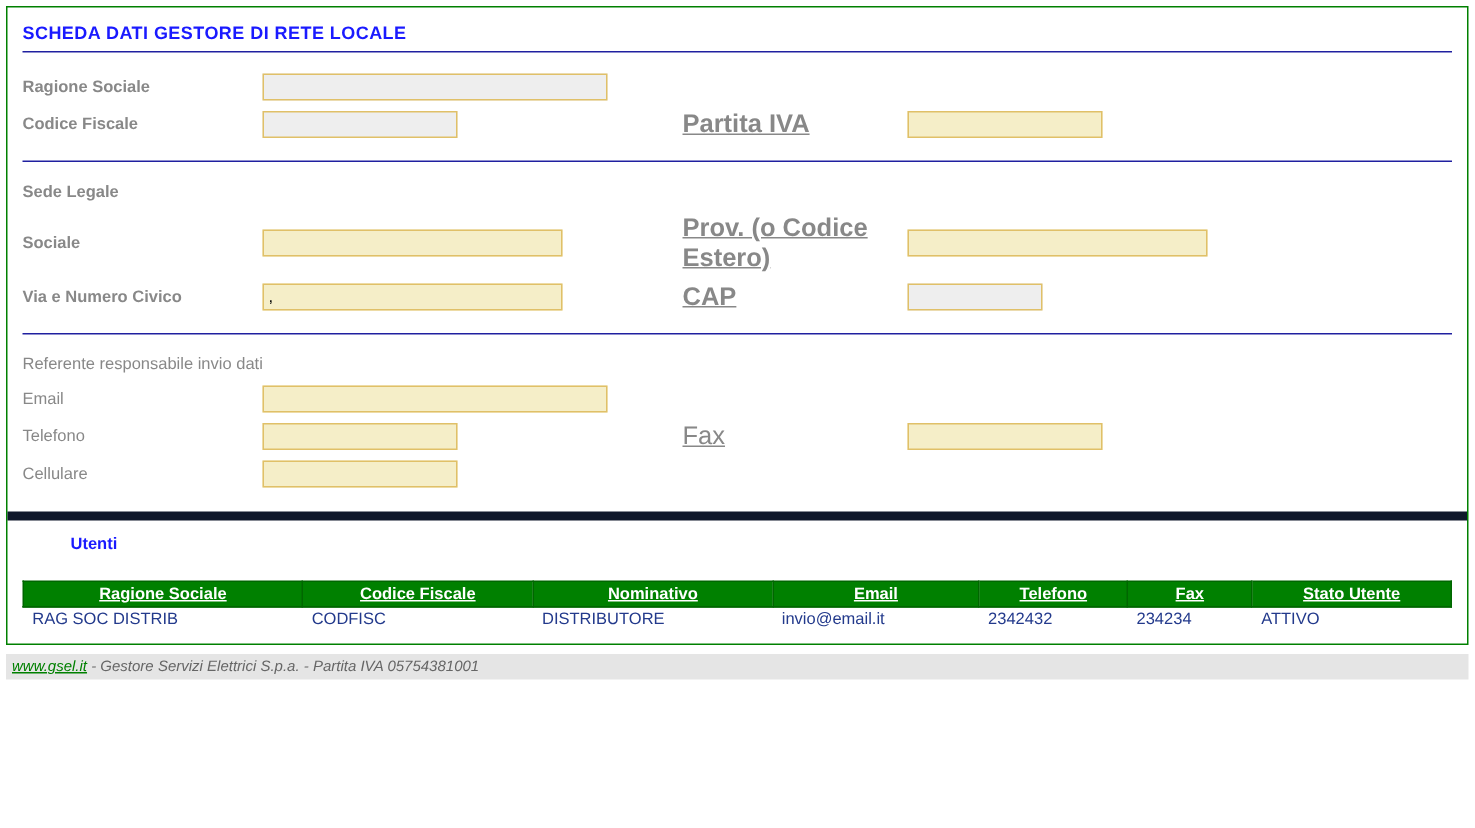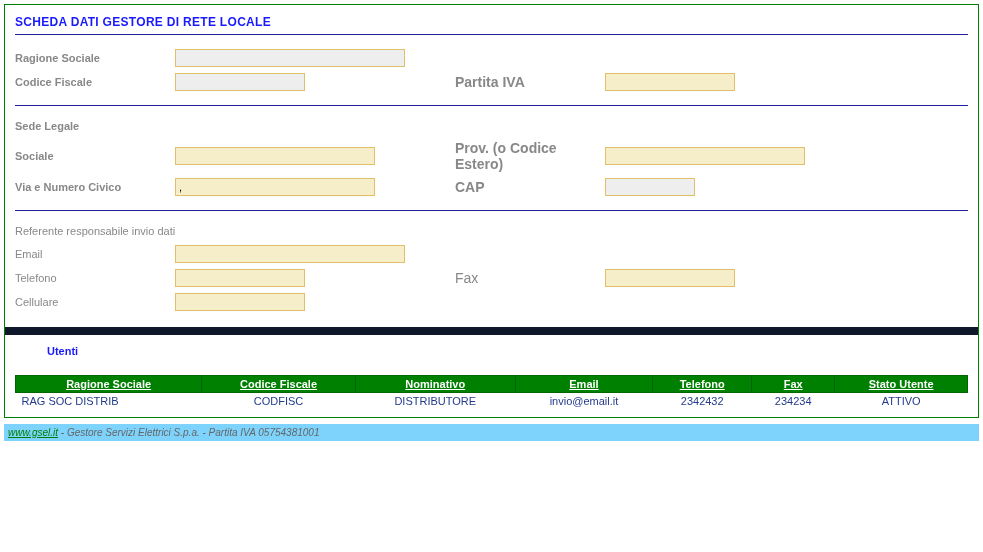--- a/index.html
+++ b/index.html
@@ -10,21 +10,21 @@
     font-family: Verdana, Geneva, sans-serif;
     font-size: 11px;
     background: #fff;
     color: #333;
   }
   .outer {
     border: 1px solid #008000;
   }
   .section-main {
     padding: 2px 10px 10px 10px;
-    border-bottom: 8px solid #0f172a;
+    border-bottom: 6px solid #0f172a;
   }
   .header-title {
     font-weight: bold;
     color: #1a1aff;
     font-size: 12px;
     padding: 8px 0 2px 0;
     letter-spacing: 0.3px;
   }
   .hr-thin {
     height: 1px;
@@ -41,21 +41,21 @@
     align-items: center;
     margin: 6px 0;
   }
   .lbl {
     width: 160px;
     font-weight: bold;
     color: #888;
     font-size: 11px;
   }
   .col1 { width: 280px; }
-  .col2-lbl { width: 150px; font-weight: bold; color: #888; font-size:14px; }
+  .col2-lbl { width: 150px; font-weight: bold; color: #888; font-size:17px;text-decoration:underline; }
   .col2 { flex: 1; }
   .note { color:#888; font-size:11px; padding-left:10px; }
   .subhead {
     font-weight: bold;
     color: #888;
     font-size: 11px;
     margin: 4px 0 8px 0;
   }
   input[type=text] {
     background: #eee;
@@ -92,26 +92,25 @@
     text-decoration: underline;
     font-weight: bold;
     padding: 2px 6px;
     border: 1px solid #006600;
     text-align: center;
     cursor: pointer;
   }
   table.users td {
     padding: 2px 6px;
     color: #233a8c;
-    text-align: center;
   }
   table.users td:first-child { text-align: left; }
   .footer {
     font-size: 10px;
-    background: #7dd3fc;
+    background: #e5e5e5;
     color: #666;
     padding: 3px 4px;
     margin-top: 6px;
     font-style: italic;
   }
   .footer a { color: #008000; text-decoration: underline; }
 </style>
 </head>
 <body>
 

